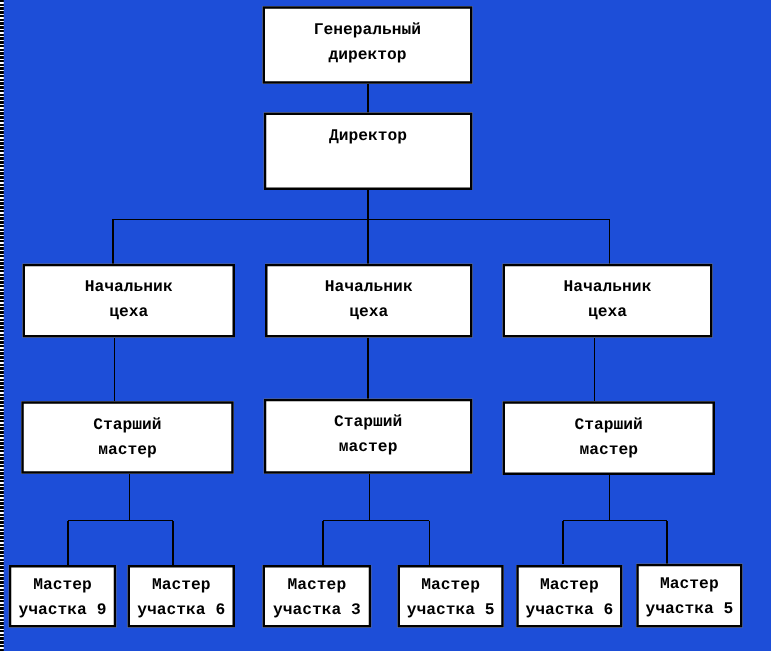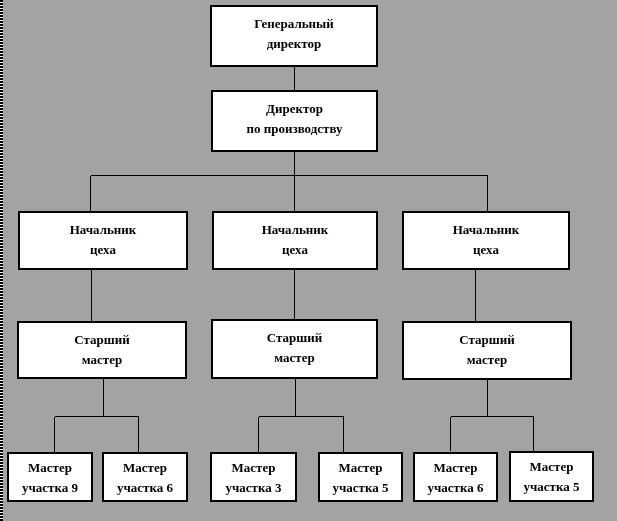--- a/index.html
+++ b/index.html
@@ -5,22 +5,22 @@
 <style>
   html, body {
     margin: 0;
     padding: 0;
     background: #ffffff;
   }
   .canvas {
     position: relative;
     width: 617px;
     height: 521px;
-    background: #a3a3a3;
-    font-family: Liberation Serif, serif;
+    background: #1d4ed8;
+    font-family: Liberation Mono, monospace;
     overflow: hidden;
   }
   .dashed-left {
     position: absolute;
     left: 0;
     top: 0;
     width: 3px;
     height: 521px;
     background: repeating-linear-gradient(to bottom, #000 0 2px, #fff 2px 3px);
   }
@@ -94,21 +94,20 @@
              M533.5 416.5 V451" fill="none" stroke="#000000" stroke-width="1.3"></path>
   </svg>
 
   <div class="node n-ceo">
     <span>Генеральный</span>
     <span>директор</span>
   </div>
 
   <div class="node n-dir">
     <span>Директор</span>
-    <span>по производству</span>
   </div>
 
   <div class="node n-shop1">
     <span>Начальник</span>
     <span>цеха</span>
   </div>
 
   <div class="node n-shop2">
     <span>Начальник</span>
     <span>цеха</span>

